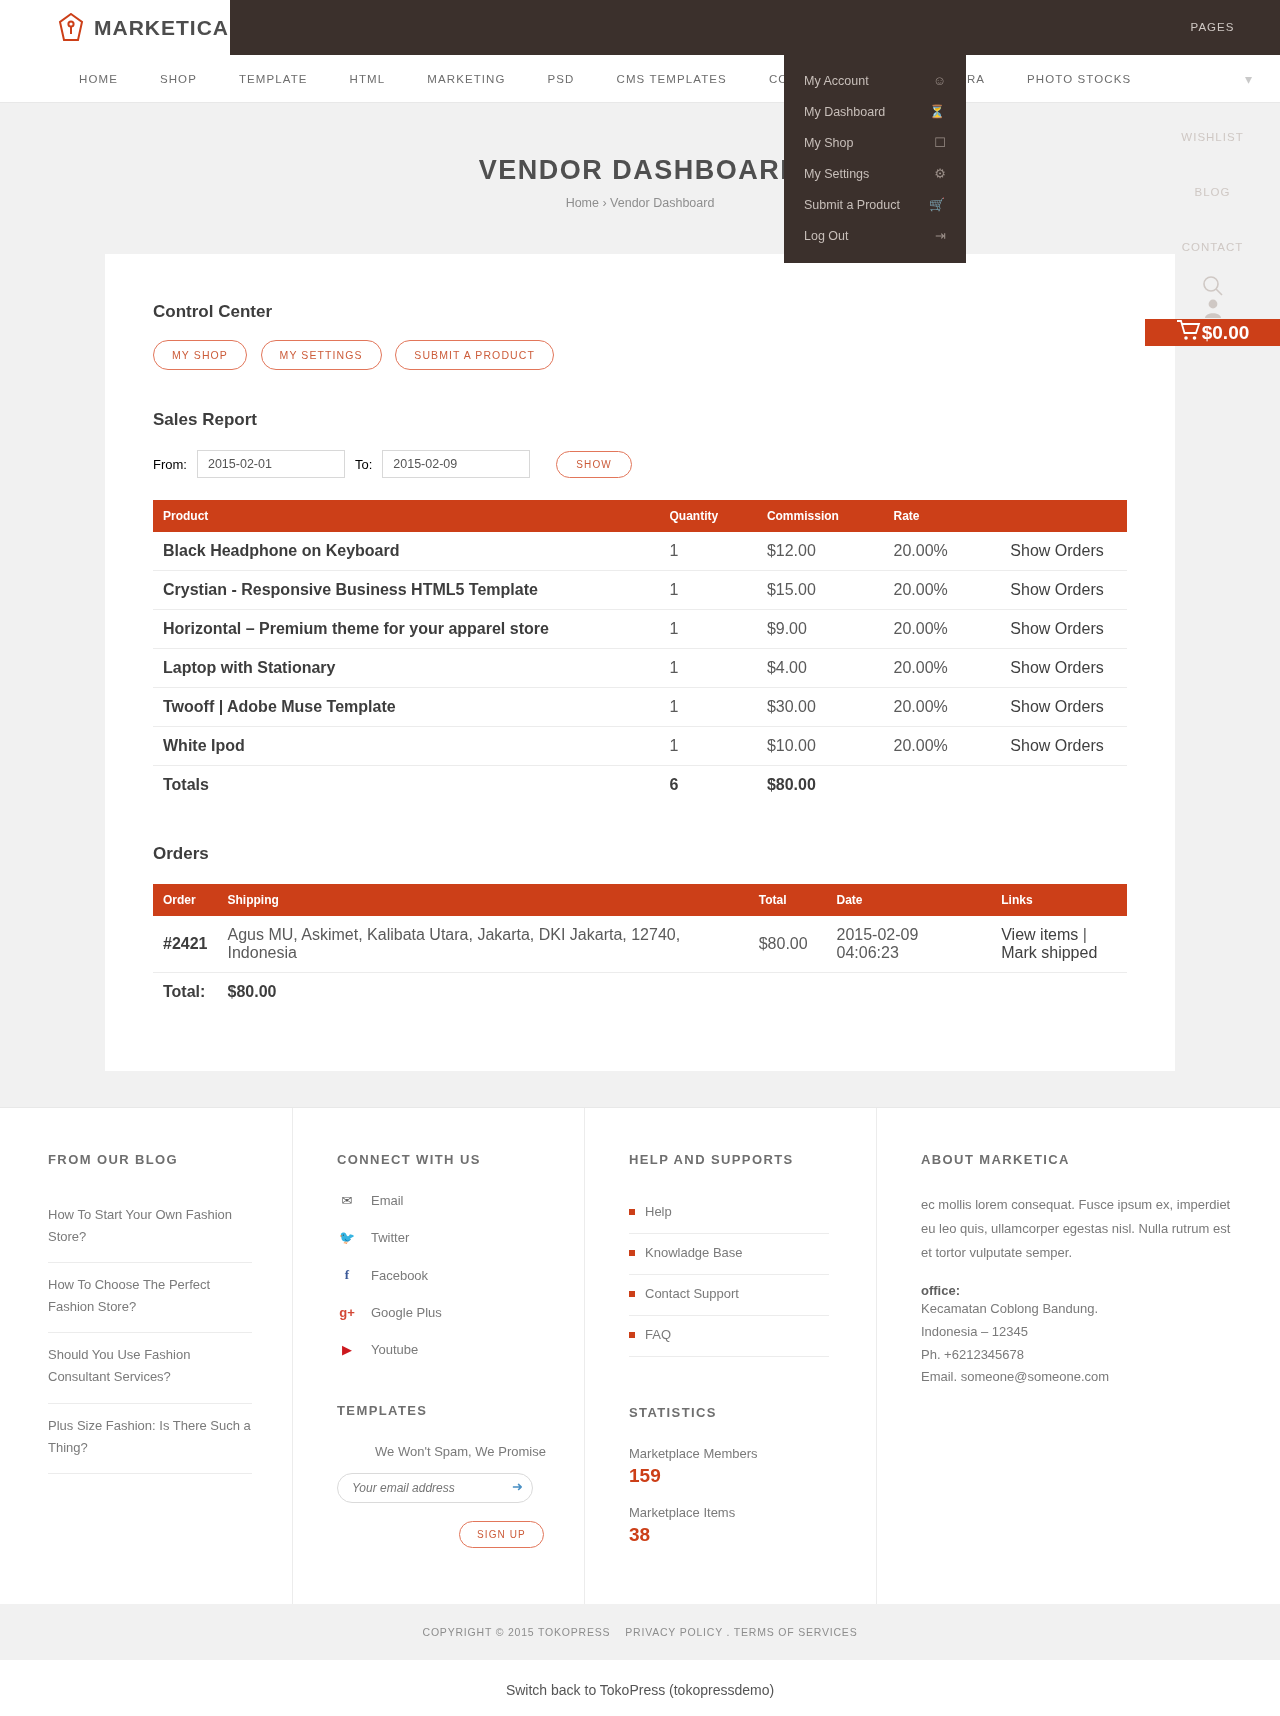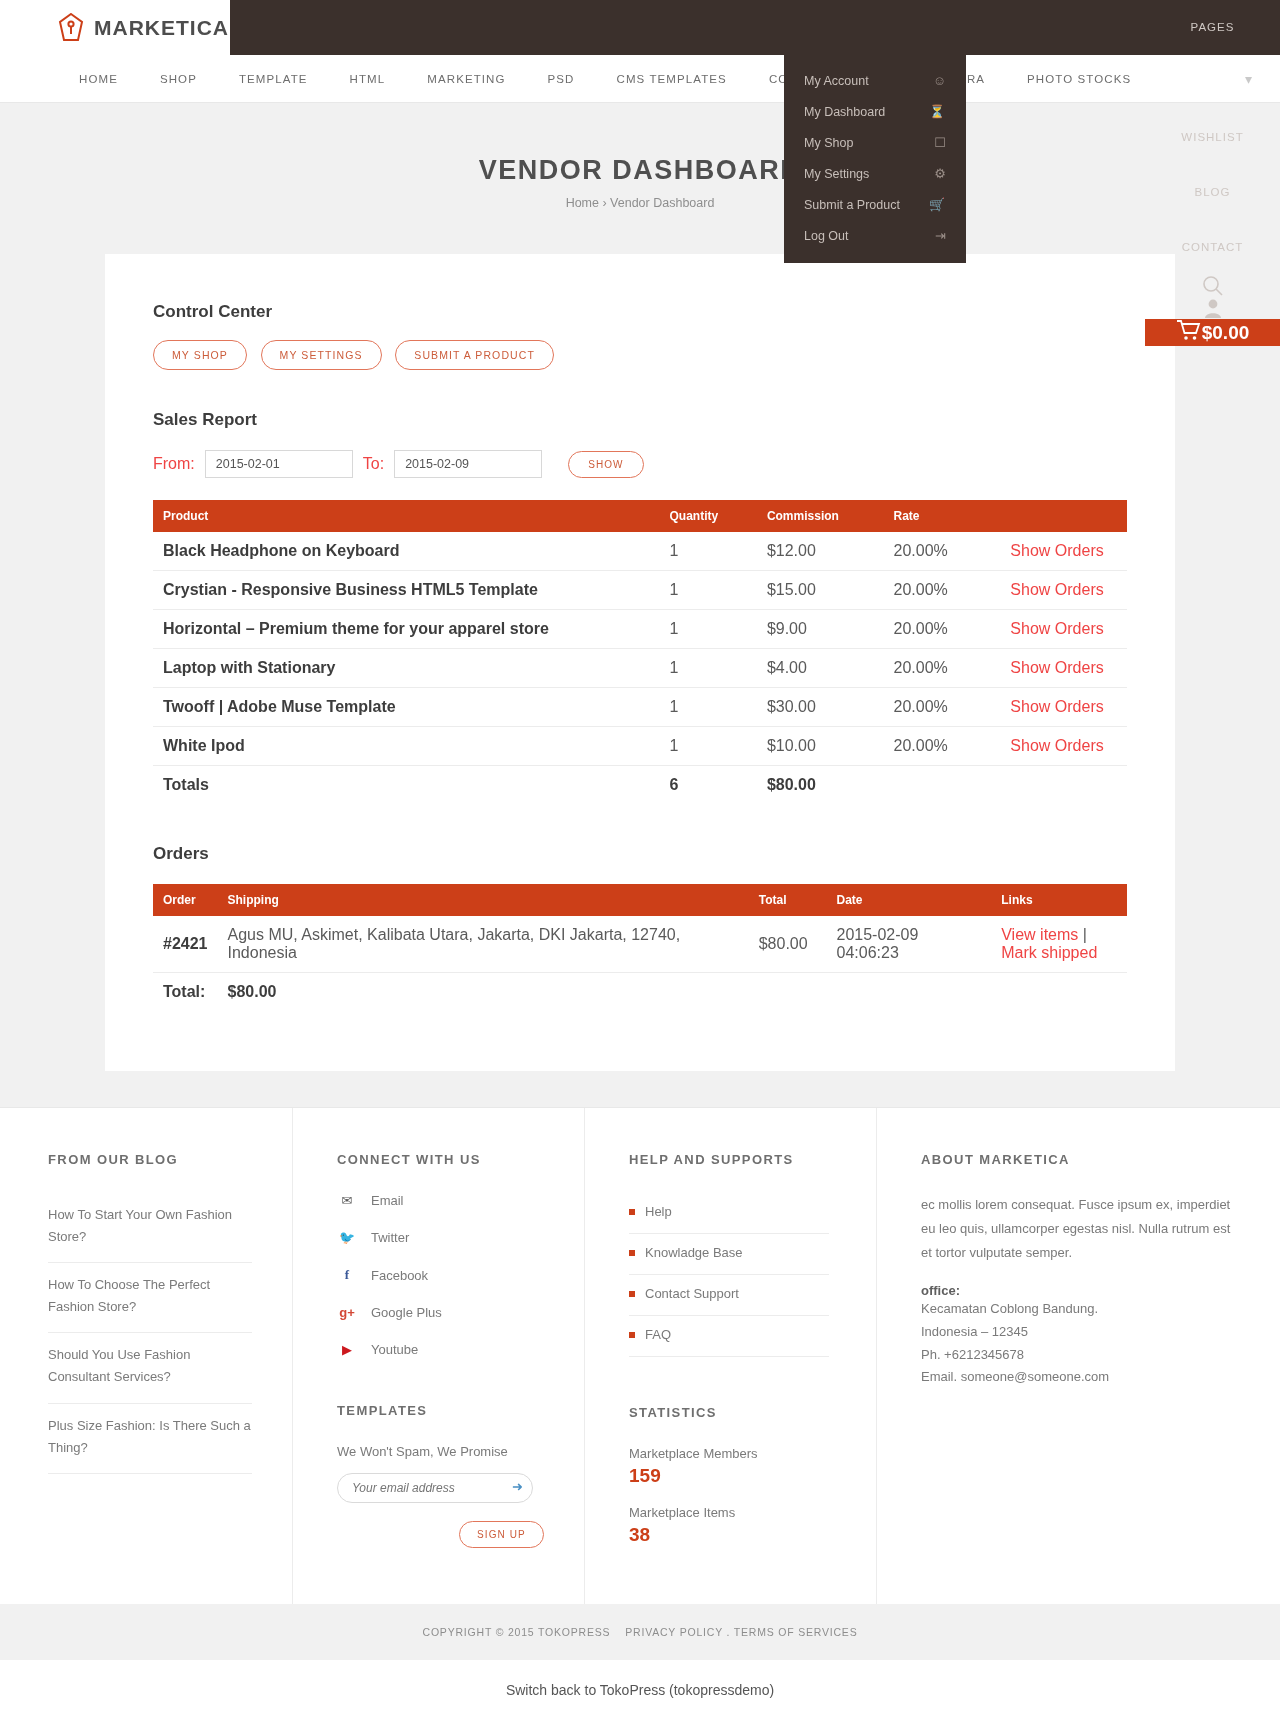--- a/index.html
+++ b/index.html
@@ -53,61 +53,61 @@
   h2.sect { font-size:17px; color:#3d3d3d; margin:0 0 18px; font-weight:bold; }
   h2.sect2 { font-size:17px; color:#3d3d3d; margin:40px 0 20px; font-weight:bold; }
 
   .btn-pill {
     display:inline-block; border:1px solid #e2765a; color:#cc5c3a;
     border-radius:20px; padding:8px 18px; font-size:10.5px; letter-spacing:1.1px;
     background:#fff; margin-right:10px; text-decoration:none;
   }
 
   .filter-row { display:flex; align-items:center; gap:10px; margin-bottom:22px; }
-  .filter-row label { font-size:16px; color:#ef4444; }
+  .filter-row label { font-size:13px; color:#000000; }
   .date-input {
     border:1px solid #d8d8d8; height:28px; width:148px; padding:0 10px;
     font-family:"Liberation Sans", sans-serif; font-size:12.5px; color:#555;
     background:#fff;
   }
   .show-btn {
     border:1px solid #e2765a; color:#cc5c3a; background:#fff;
     border-radius:16px; padding:7px 19px; font-size:10px; letter-spacing:1.1px;
     cursor:pointer; margin-left:16px; font-family:"Liberation Sans", sans-serif;
   }
 
   table { border-collapse:collapse; width:100%; }
   thead th {
     background:#cc3f18; color:#fff; font-size:12px; text-align:left;
     padding:9px 10px; font-weight:bold;
   }
   tbody td { padding:10px; font-size:16px; border-bottom:1px solid #ececec; color:#5a5a5a; }
   tbody td.prod { font-weight:bold; color:#3d3d3d; }
   tbody tr.totals td { font-weight:bold; color:#3d3d3d; border-bottom:none; }
-  .link-plain { color:#ef4444; text-decoration:none; }
+  .link-plain { color:#404040; text-decoration:none; }
 
   
   .footer { background:#fff; border-top:1px solid #e8e8e8; display:flex; }
   .fcol { padding:44px 0 40px; }
   .fcol h3 { font-size:13px; letter-spacing:1.4px; color:#6f6f6f; margin:0 0 26px; font-weight:bold; }
   .fcol.c1 { width:292px; padding-left:48px; padding-right:40px; }
   .fcol.c2 { width:292px; padding-left:44px; border-left:1px solid #ececec; }
   .fcol.c3 { width:292px; padding-left:44px; border-left:1px solid #ececec; }
   .fcol.c4 { width:404px; padding-left:44px; padding-right:40px; border-left:1px solid #ececec; }
 
   .blog-item { border-bottom:1px solid #ececec; padding:11px 0 14px; font-size:13px; line-height:1.7; color:#7a7a7a; }
   .blog-item a { color:#7a7a7a; text-decoration:none; }
 
   .social { display:flex; align-items:center; gap:14px; margin-bottom:22px; font-size:13px; color:#7a7a7a; }
   .social .glyph { width:20px; text-align:center; }
 
   .help-item { border-bottom:1px solid #ececec; padding:11px 0 14px; font-size:13px; color:#7a7a7a; display:flex; align-items:center; gap:10px; width:200px; }
   .bullet { width:6px; height:6px; background:#cc3f18; display:inline-block; }
 
-  .news-text { font-size:13px; color:#7a7a7a; margin:8px 0 14px; }
+  .news-text { font-size:13px; color:#7a7a7a; margin:8px 0 14px;text-align:center; }
   .news-input-wrap { position:relative; width:196px; }
   .news-input {
     width:196px; height:30px; border:1px solid #dadada; border-radius:16px;
     padding:0 30px 0 14px; font-size:12px; color:#6d28d9; font-style:italic;
     font-family:"Liberation Sans", sans-serif; background:#fff;
   }
   .news-submit { position:absolute; right:10px; top:6px; color:#4a90c4; font-size:13px; }
   .signup-btn {
     margin-top:18px; margin-left:122px; display:inline-block;
     border:1px solid #e2765a; color:#cc5c3a; background:#fff;

